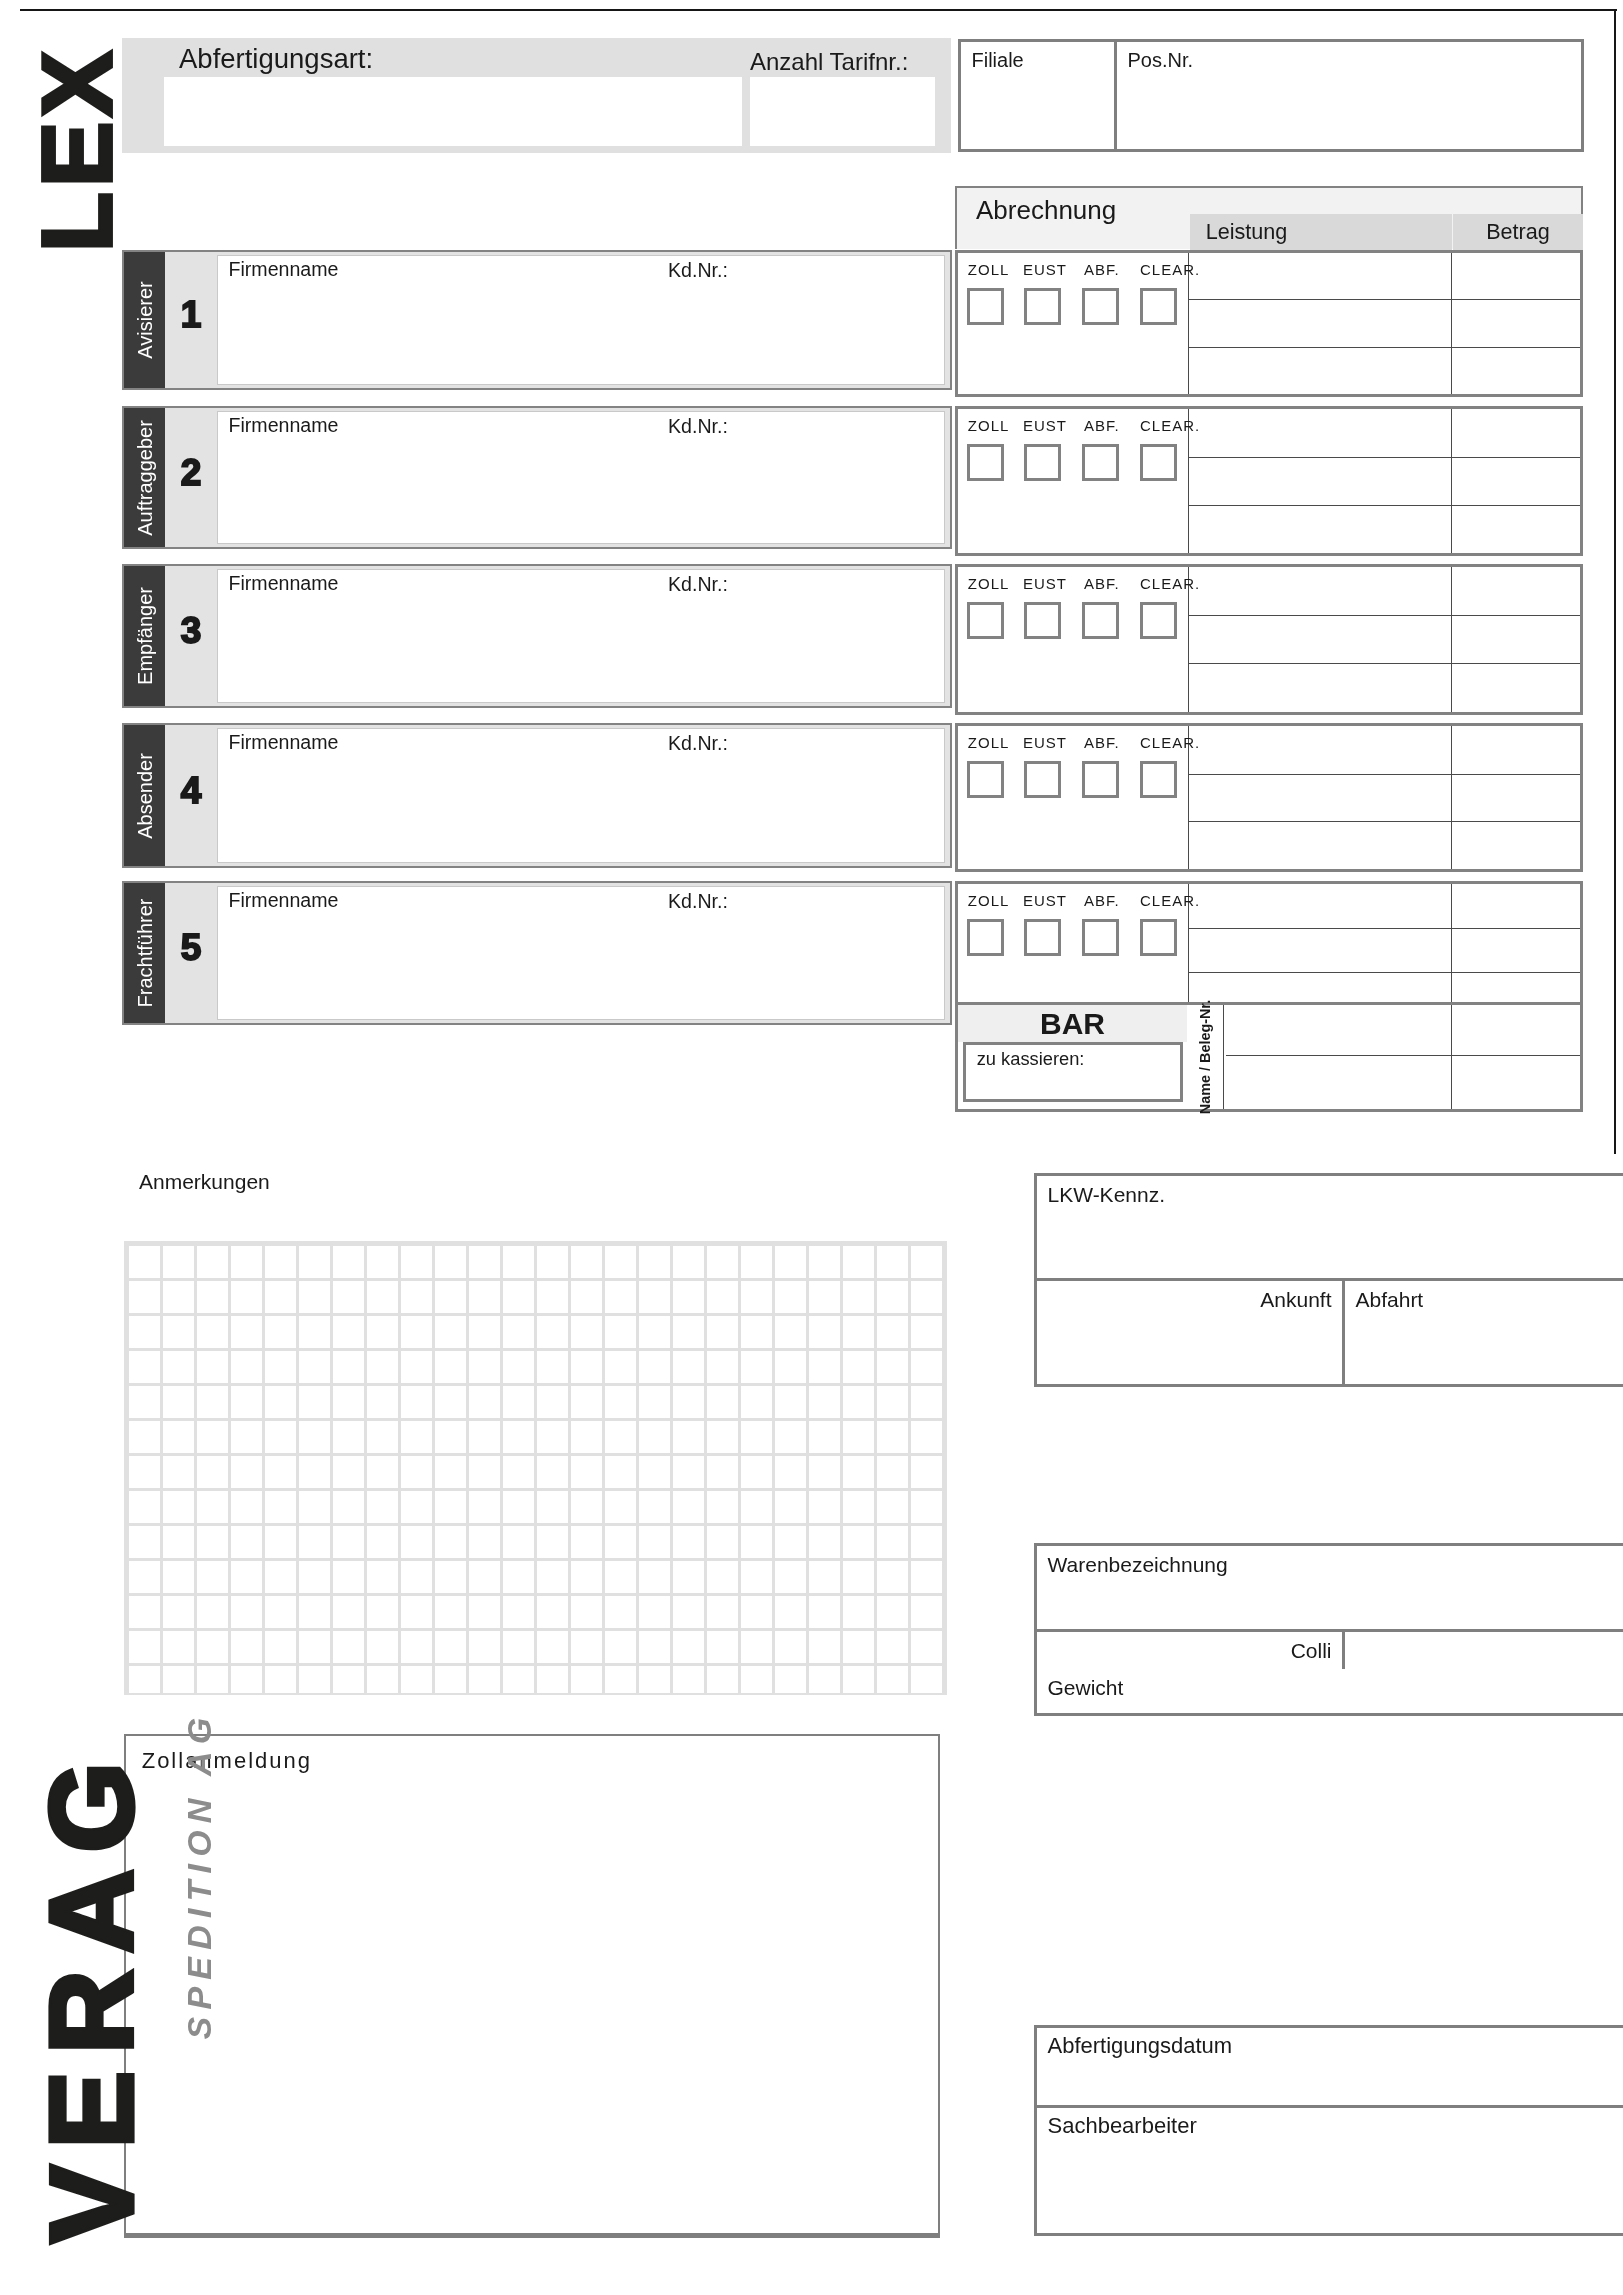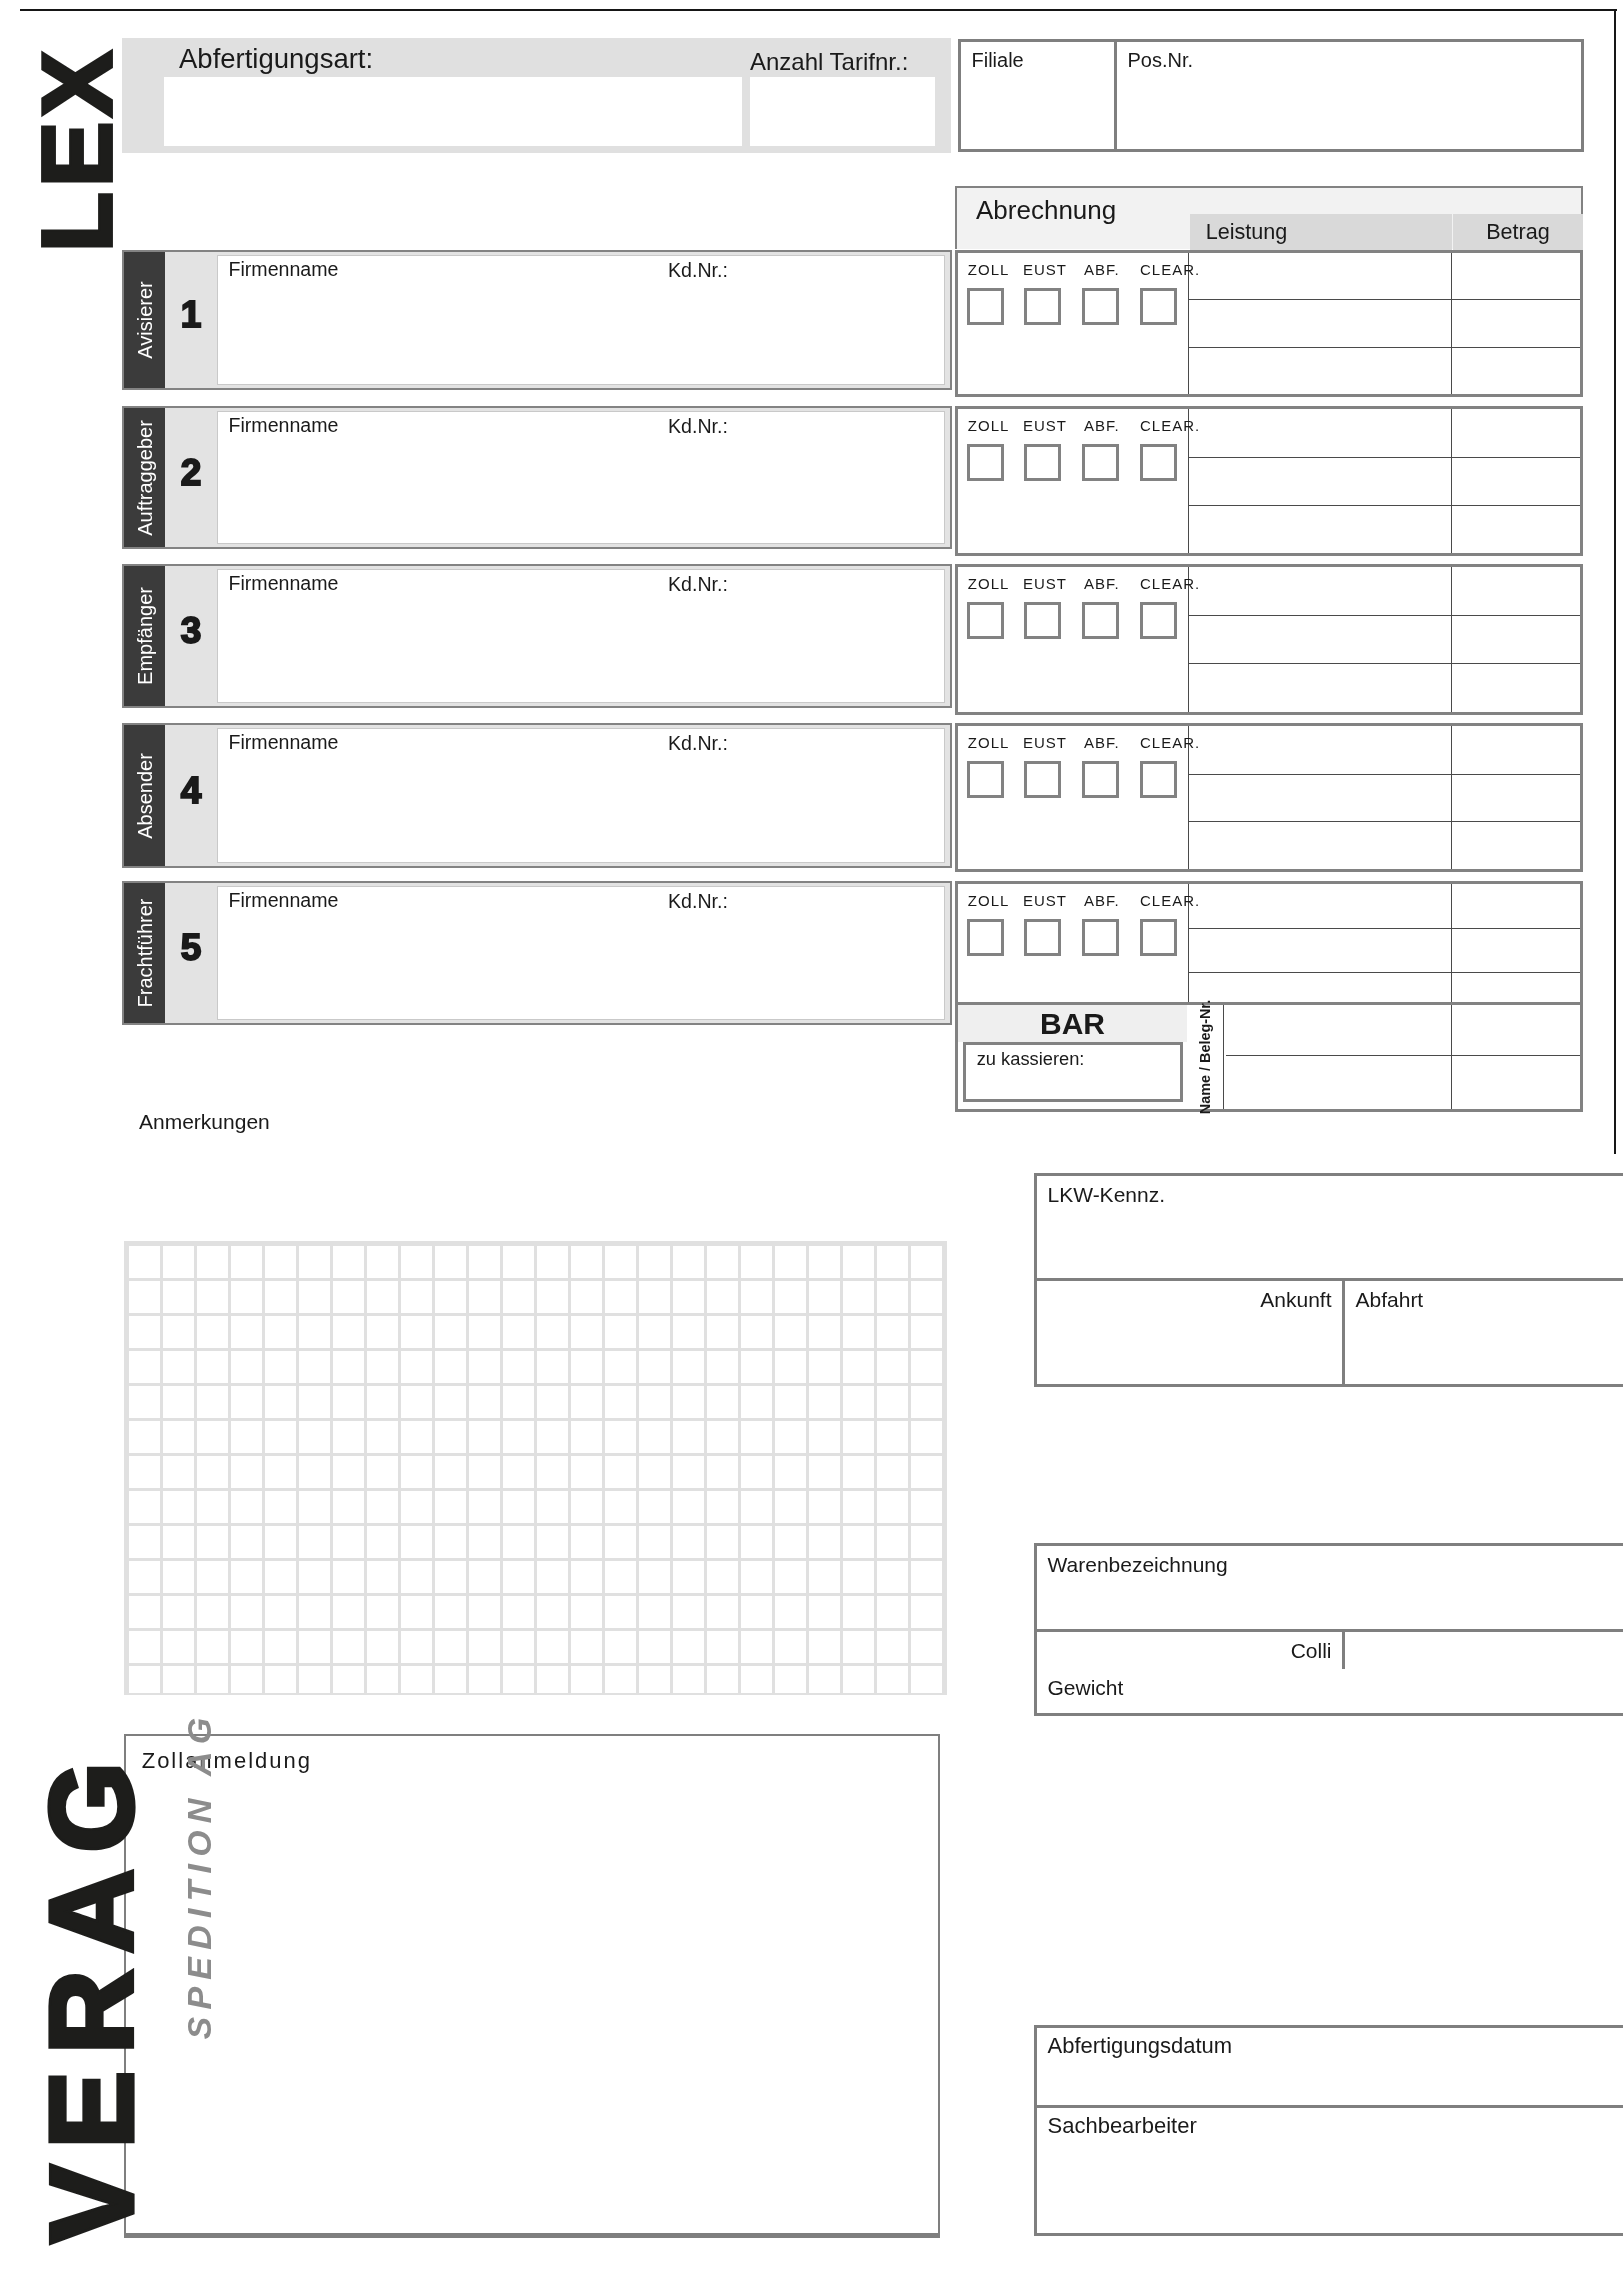--- a/index.html
+++ b/index.html
@@ -65,21 +65,21 @@
   .bar-block{left:955px;top:1002px;width:628px;height:110px;border:3.3px solid #828282;background:#fff;box-sizing:border-box;text-decoration:underline;}
   .bar-head{position:absolute;left:0;top:0;width:229px;height:37px;background:#efefef;display:flex;align-items:center;justify-content:center;
     font-size:30px;font-weight:bold;}
   .bar-zubox{position:absolute;left:5.2px;top:37px;width:220px;height:60px;border:3.3px solid #828282;background:#fff;box-sizing:border-box;}
   .bar-zulabel{position:absolute;left:10.5px;top:2.6px;font-size:18.3px;}
   .bar-namecol{position:absolute;left:229px;top:0;bottom:0;width:37px;border-right:1.3px solid #4a4a4a;box-sizing:border-box;}
   .bar-namecol span{position:absolute;left:50%;top:50%;transform:translate(-50%,-50%) rotate(-90deg);
     font-size:14.4px;font-weight:bold;white-space:nowrap;}
   .bar-hline{position:absolute;left:268px;right:0;top:50px;height:1.3px;background:#4a4a4a;}
   
-  .anm-label{left:139px;top:1110px;font-size:21px;}
+  .anm-label{left:139px;top:1170px;font-size:21px;}
   .anm-grid{left:124px;top:1241px;width:823px;height:454px;border:2.6px solid #e0e0e0;box-sizing:border-box;
     background-image:linear-gradient(to right,#e0e0e0 2.6px,transparent 2.6px),linear-gradient(to bottom,#e0e0e0 2.6px,transparent 2.6px);
     background-size:34px 100%,100% 35px;}
   
   .gbox{left:1006px;width:636px;border:3.3px solid #7f7f7f;box-sizing:border-box;margin-left:28px;}
   .gbox .lbl{font-size:21px;padding:6.5px 10.5px;}
   .lkw-box{top:1173px;height:214px;}
   .lkw-top{position:absolute;left:0;top:0;right:0;height:105px;border-bottom:3.3px solid #7f7f7f;box-sizing:border-box;}
   .split-row{position:absolute;left:0;right:0;bottom:0;display:flex;}
   .lkw-row{top:105px;}

